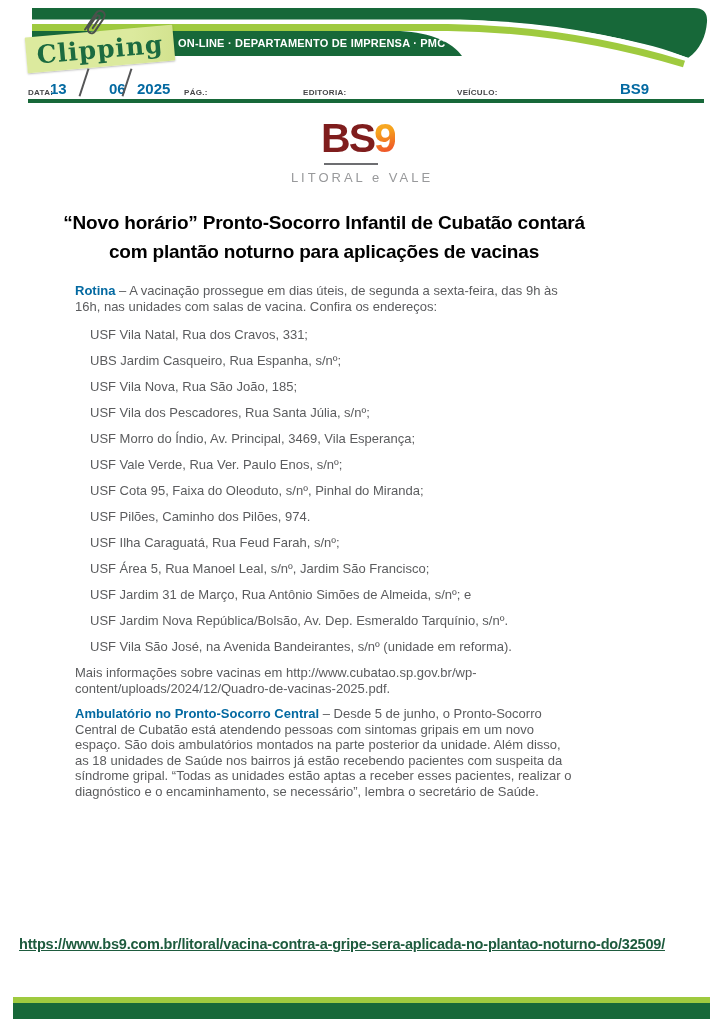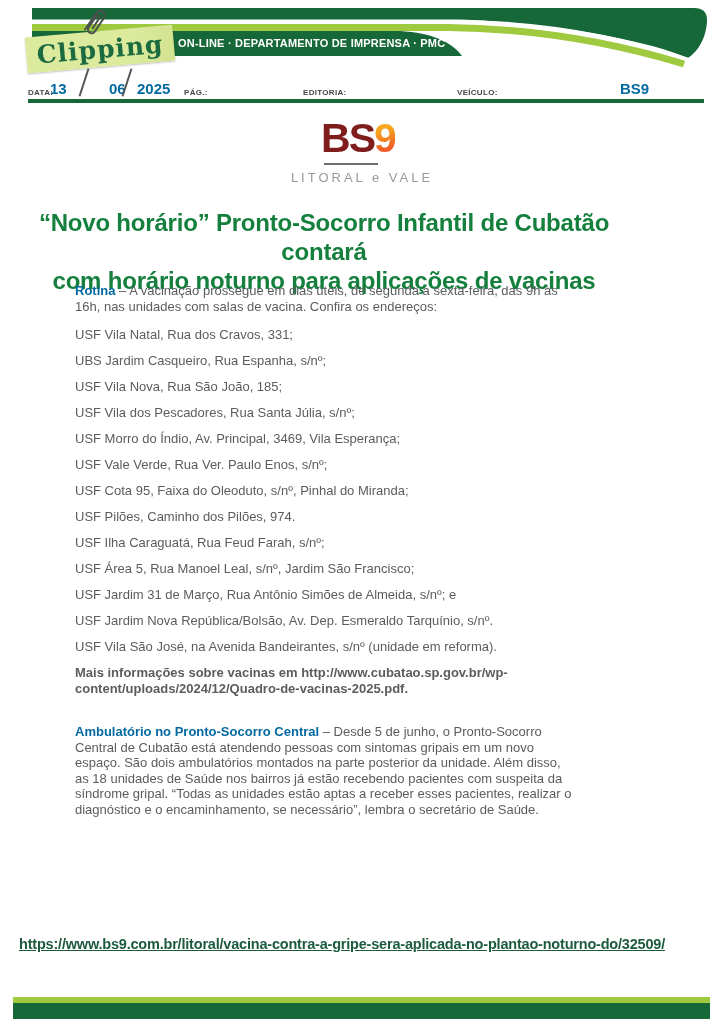--- a/index.html
+++ b/index.html
@@ -39,31 +39,31 @@
     -webkit-background-clip:text;background-clip:text;color:transparent;
   }
   .logo-rule{position:absolute;left:324px;top:163px;width:54px;height:2px;background:#6d6e71;}
   .logo-sub{
     position:absolute;left:0;top:170px;width:724px;text-align:center;
     font-size:13px;color:#98999b;letter-spacing:3px;white-space:nowrap;
   }
   
   .title{
     position:absolute;left:24px;top:208px;width:600px;text-align:center;
-    font-size:24px;font-weight:700;color:#15803d;line-height:29px;letter-spacing:-.2px;
+    font-size:19px;font-weight:700;color:#000000;line-height:29px;letter-spacing:-.2px;
   }
   
   .body-col{
     position:absolute;left:75px;top:283px;width:502px;
     font-size:13px;color:#5b5c5e;line-height:15.5px;
   }
   .para{margin:0 0 13px 0;}
   .lead{font-weight:700;color:#0369a1;}
-  .addr{margin:0 0 11px 0;line-height:15px;}
-  .break{overflow-wrap:anywhere;margin-bottom:28px;font-weight:bold;}
+  .addr{margin:0 0 11px 15px;line-height:15px;}
+  .break{overflow-wrap:anywhere;margin-bottom:10px;}
   
   .page-link{
     position:absolute;left:0;top:936px;width:684px;text-align:center;
     font-size:14.5px;font-weight:700;color:#1e5b3e;text-decoration:underline;
     letter-spacing:-.2px;
   }
   .foot-light{position:absolute;left:13px;top:997px;width:697px;height:6px;background:#9fca3f;}
   .foot-dark{position:absolute;left:13px;top:1003px;width:697px;height:16px;background:#176839;}
 </style>
 </head>
@@ -105,21 +105,21 @@
   <div class="hrule"></div>
 
   <div class="logo-wrap">
     <div class="bs9"><span class="bs">BS</span><span class="nine">9</span></div>
   </div>
   <div class="logo-rule"></div>
   <div class="logo-sub">LITORAL e VALE</div>
 
   <div class="title">
     <div>“Novo horário” Pronto-Socorro Infantil de Cubatão contará</div>
-    <div>com horário noturno para aplicações de vacinas</div>
+    <div>com plantão noturno para aplicações de vacinas</div>
   </div>
 
   <div class="body-col">
     <p class="para"><span class="lead">Rotina</span><span> – A vacinação prossegue em dias úteis, de segunda a sexta-feira, das 9h às 16h, nas unidades com salas de vacina. Confira os endereços:</span></p>
 
     <div>
         <div class="addr">USF Vila Natal, Rua dos Cravos, 331;</div>
         <div class="addr">UBS Jardim Casqueiro, Rua Espanha, s/nº;</div>
         <div class="addr">USF Vila Nova, Rua São João, 185;</div>
         <div class="addr">USF Vila dos Pescadores, Rua Santa Júlia, s/nº;</div>

